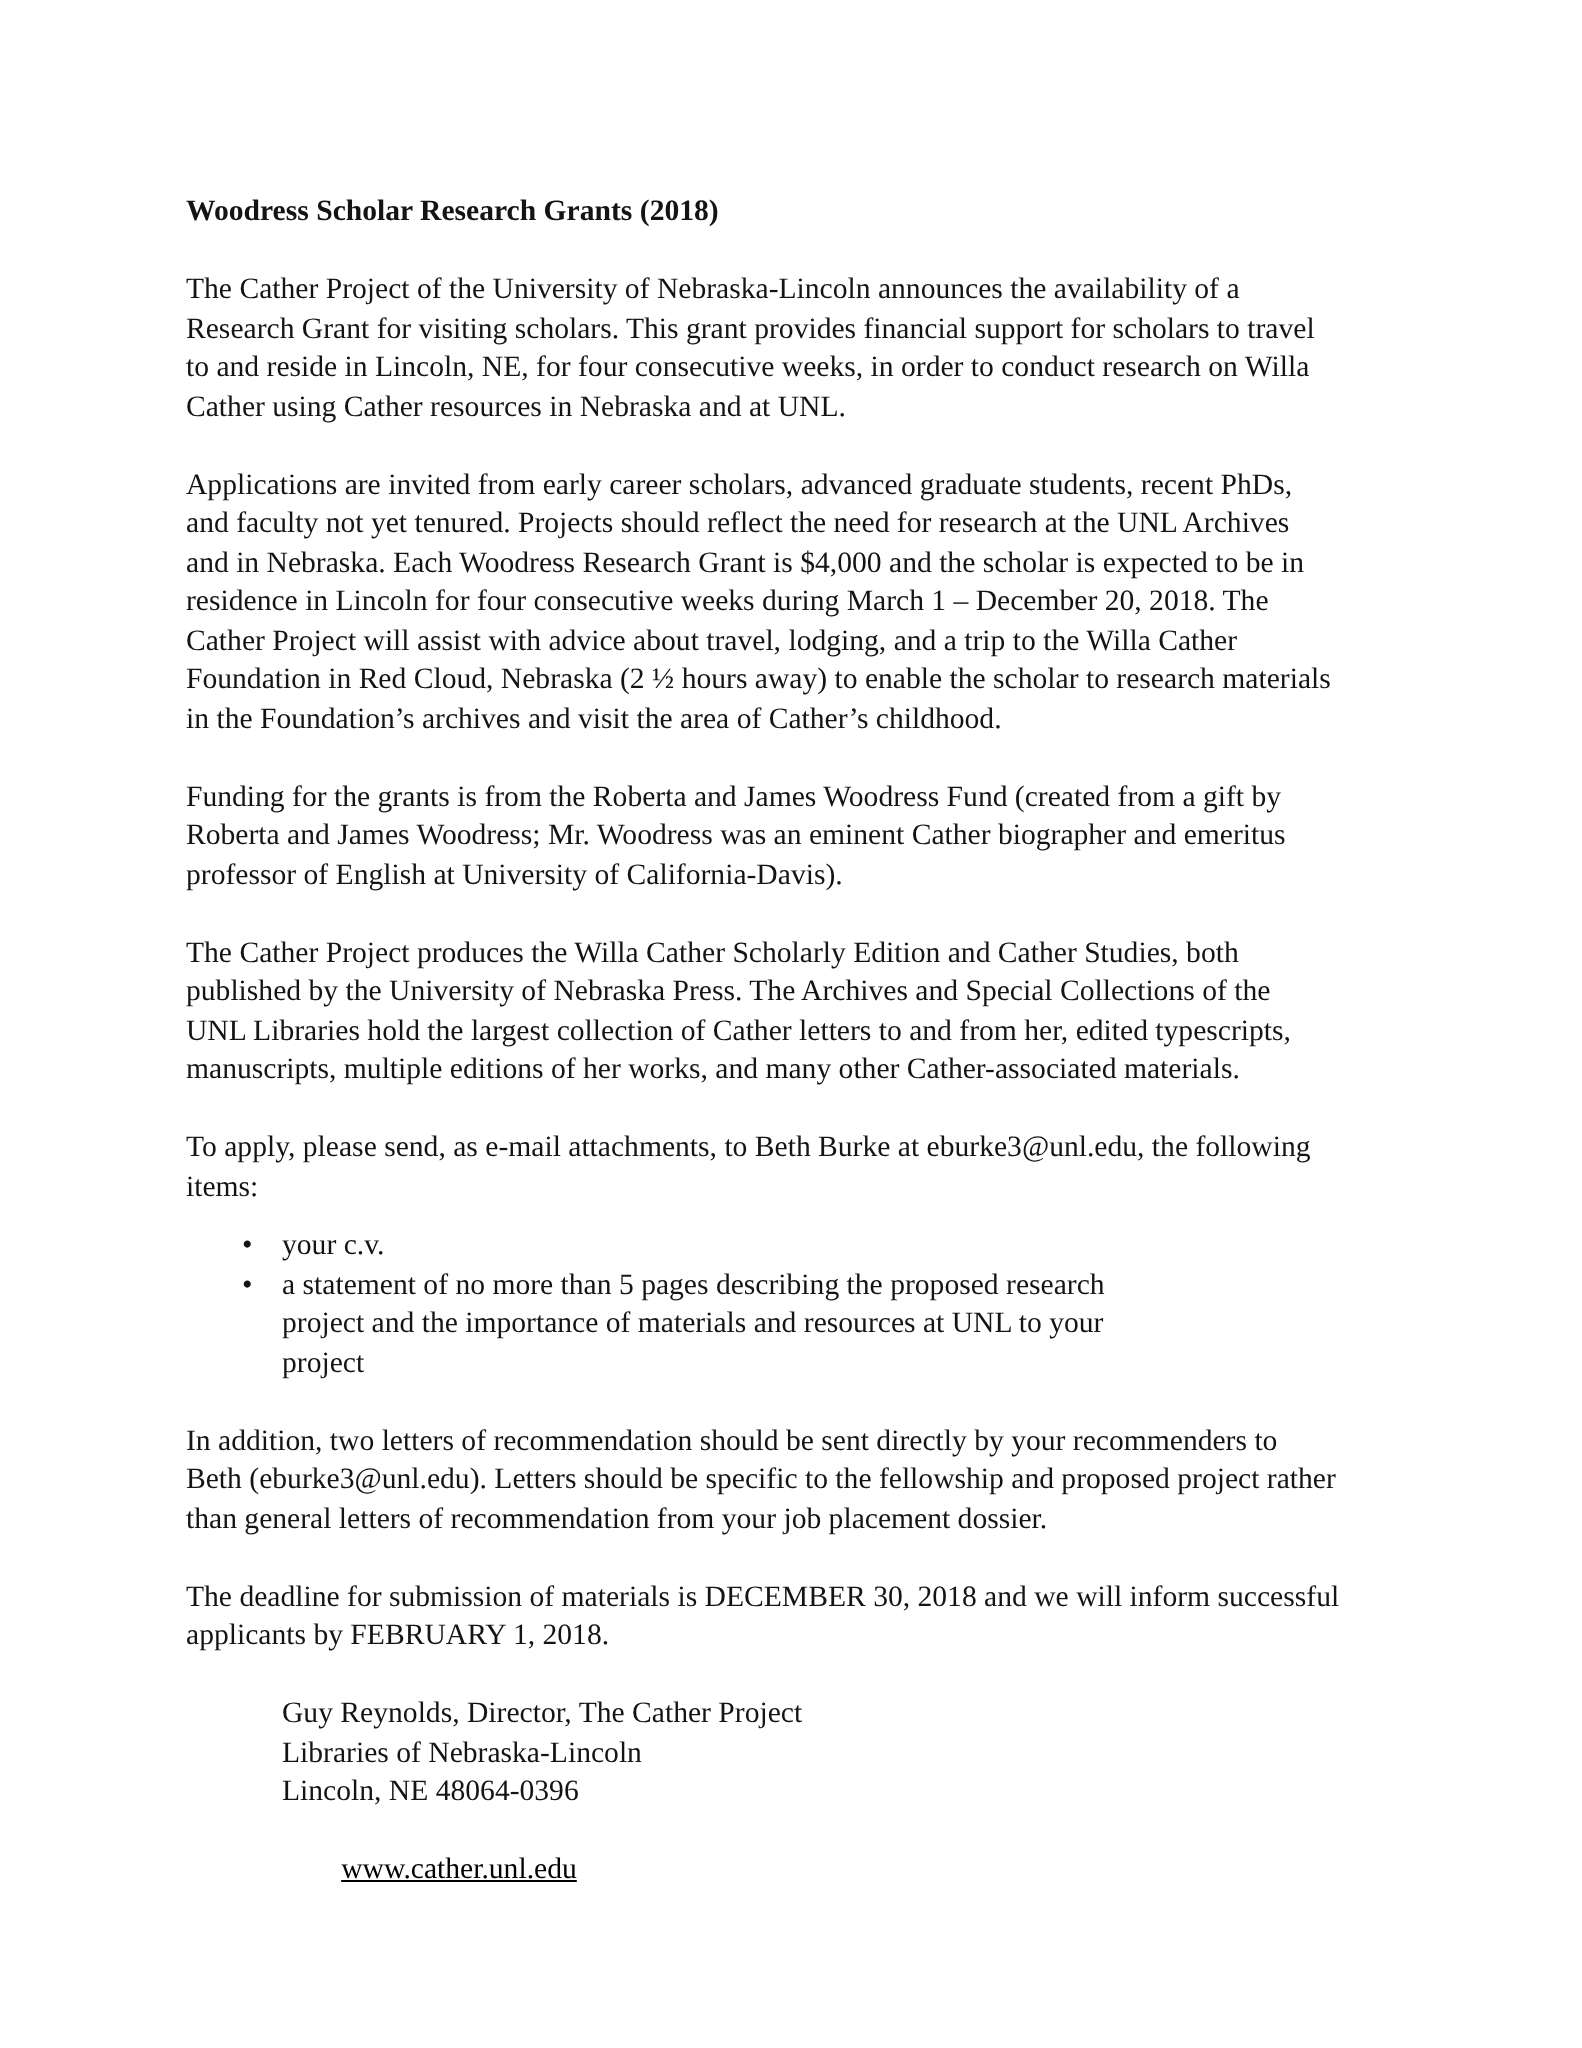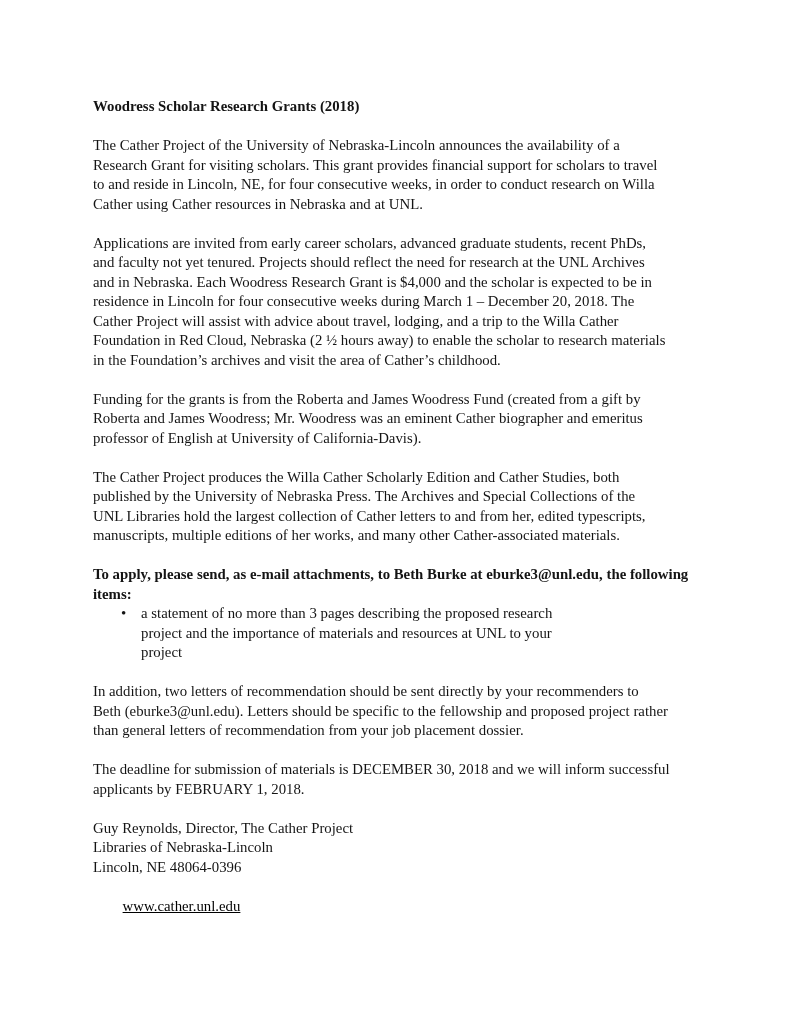--- a/index.html
+++ b/index.html
@@ -29,42 +29,42 @@
     font-size: 14.8px;
     line-height: 19.5px;
     font-weight: bold;
     margin: 0 0 19.5px 0;
   }
   p.para {
     margin: 0 0 19.5px 0;
     white-space: pre-line;
   }
   p.para.no-bottom-gap {
-    margin-bottom: 0;
-    font-weight: bold;
+    margin-bottom: 10px;
   }
   ul.apply-list {
     list-style: none;
     margin: 0 0 19.5px 0;
     padding: 0 0 0 26px;
   }
   ul.apply-list li {
     position: relative;
     padding-left: 22px;
     white-space: pre-line;
   }
   ul.apply-list li::before {
     content: "\2022";
     position: absolute;
     left: 2px;
     top: 0;
     font-size: 15px;
   }
   .signature div {
     white-space: pre;
+    margin-left: 48px;
   }
   a.site-link {
     color: #000000;
     text-decoration: underline;
   }
 </style>
 </head>
 <body>
 
 <div class="page">
@@ -91,21 +91,22 @@
 
     <p class="para">The Cather Project produces the Willa Cather Scholarly Edition and Cather Studies, both
 published by the University of Nebraska Press. The Archives and Special Collections of the
 UNL Libraries hold the largest collection of Cather letters to and from her, edited typescripts,
 manuscripts, multiple editions of her works, and many other Cather-associated materials.</p>
 
     <p class="para no-bottom-gap">To apply, please send, as e-mail attachments, to Beth Burke at eburke3@unl.edu, the following
 items:</p>
 
     <ul class="apply-list">
-      <li>a statement of no more than 3 pages describing the proposed research
+      <li>your c.v.</li>
+      <li>a statement of no more than 5 pages describing the proposed research
 project and the importance of materials and resources at UNL to your
 project</li>
     </ul>
 
     <p class="para">In addition, two letters of recommendation should be sent directly by your recommenders to
 Beth (eburke3@unl.edu). Letters should be specific to the fellowship and proposed project rather
 than general letters of recommendation from your job placement dossier.</p>
 
     <p class="para">The deadline for submission of materials is DECEMBER 30, 2018 and we will inform successful
 applicants by FEBRUARY 1, 2018.</p>

